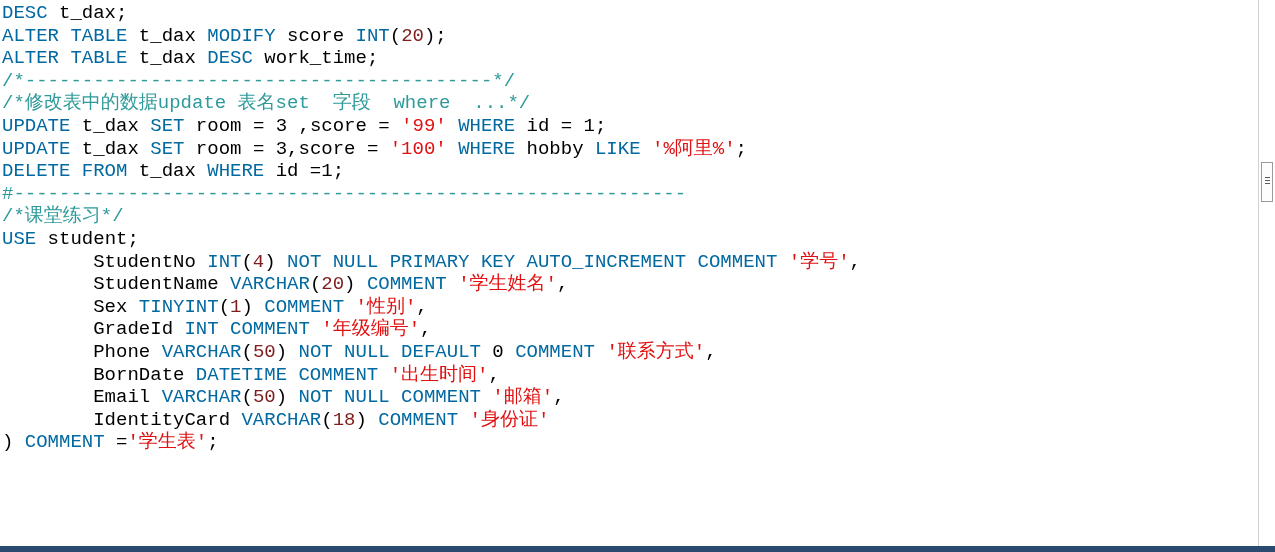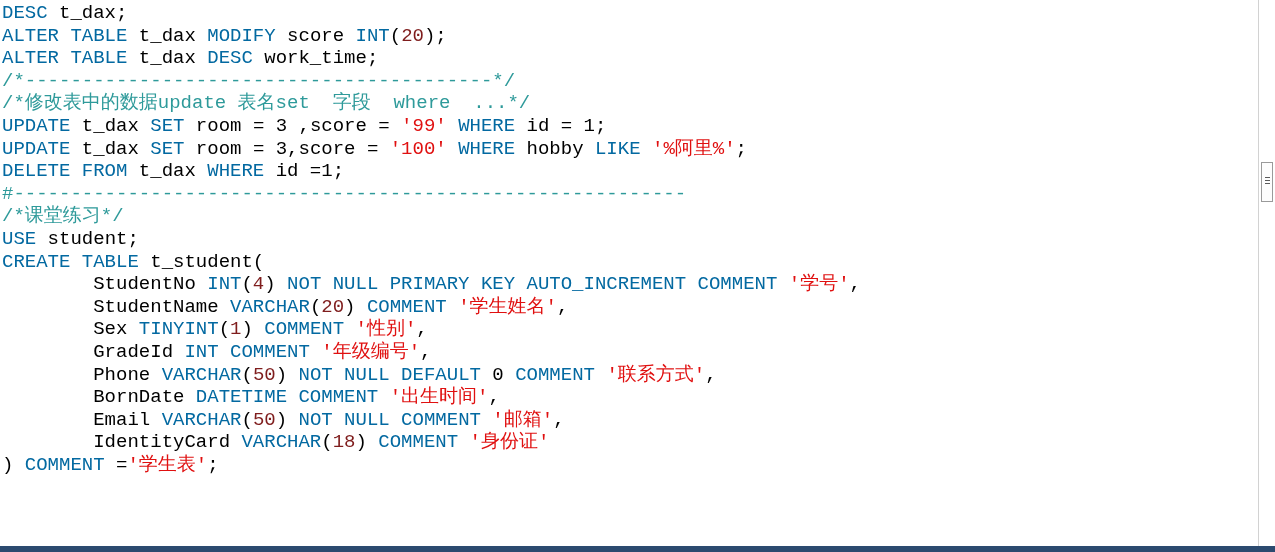--- a/index.html
+++ b/index.html
@@ -117,21 +117,20 @@
       <div class="code-line"><span class="tok-kw">ALTER TABLE</span><span class="tok-plain"> t_dax </span><span class="tok-kw">MODIFY</span><span class="tok-plain"> score </span><span class="tok-kw">INT</span><span class="tok-punct">(</span><span class="tok-num">20</span><span class="tok-punct">);</span></div>
       <div class="code-line"><span class="tok-kw">ALTER TABLE</span><span class="tok-plain"> t_dax </span><span class="tok-kw">DESC</span><span class="tok-plain"> work_time;</span></div>
       <div class="code-line"><span class="tok-comment">/*-----------------------------------------*/</span></div>
       <div class="code-line"><span class="tok-comment">/*修改表中的数据update 表名set  字段  where  ...*/</span></div>
       <div class="code-line"><span class="tok-kw">UPDATE</span><span class="tok-plain"> t_dax </span><span class="tok-kw">SET</span><span class="tok-plain"> room = 3 ,score = </span><span class="tok-str">'99'</span><span class="tok-plain"> </span><span class="tok-kw">WHERE</span><span class="tok-plain"> id = 1;</span></div>
       <div class="code-line"><span class="tok-kw">UPDATE</span><span class="tok-plain"> t_dax </span><span class="tok-kw">SET</span><span class="tok-plain"> room = 3,score = </span><span class="tok-str">'100'</span><span class="tok-plain"> </span><span class="tok-kw">WHERE</span><span class="tok-plain"> hobby </span><span class="tok-kw">LIKE</span><span class="tok-plain"> </span><span class="tok-str">'%阿里%'</span><span class="tok-plain">;</span></div>
       <div class="code-line"><span class="tok-kw">DELETE FROM</span><span class="tok-plain"> t_dax </span><span class="tok-kw">WHERE</span><span class="tok-plain"> id =1;</span></div>
       <div class="code-line"><span class="tok-comment">#-----------------------------------------------------------</span></div>
       <div class="code-line"><span class="tok-comment">/*课堂练习*/</span></div>
       <div class="code-line"><span class="tok-kw">USE</span><span class="tok-plain"> student;</span></div>
-      <div class="code-line"><span class="tok-kw">CREATE TABLE</span><span class="tok-plain"> t_student(</span></div>
       <div class="code-line"><span class="tok-plain">        StudentNo </span><span class="tok-kw">INT</span><span class="tok-punct">(</span><span class="tok-num">4</span><span class="tok-punct">) </span><span class="tok-kw">NOT NULL PRIMARY KEY AUTO_INCREMENT COMMENT</span><span class="tok-plain"> </span><span class="tok-str">'学号'</span><span class="tok-plain">,</span></div>
       <div class="code-line"><span class="tok-plain">        StudentName </span><span class="tok-kw">VARCHAR</span><span class="tok-punct">(</span><span class="tok-num">20</span><span class="tok-punct">) </span><span class="tok-kw">COMMENT</span><span class="tok-plain"> </span><span class="tok-str">'学生姓名'</span><span class="tok-plain">,</span></div>
       <div class="code-line"><span class="tok-plain">        Sex </span><span class="tok-kw">TINYINT</span><span class="tok-punct">(</span><span class="tok-num">1</span><span class="tok-punct">) </span><span class="tok-kw">COMMENT</span><span class="tok-plain"> </span><span class="tok-str">'性别'</span><span class="tok-plain">,</span></div>
       <div class="code-line"><span class="tok-plain">        GradeId </span><span class="tok-kw">INT COMMENT</span><span class="tok-plain"> </span><span class="tok-str">'年级编号'</span><span class="tok-plain">,</span></div>
       <div class="code-line"><span class="tok-plain">        Phone </span><span class="tok-kw">VARCHAR</span><span class="tok-punct">(</span><span class="tok-num">50</span><span class="tok-punct">) </span><span class="tok-kw">NOT NULL DEFAULT</span><span class="tok-plain"> 0 </span><span class="tok-kw">COMMENT</span><span class="tok-plain"> </span><span class="tok-str">'联系方式'</span><span class="tok-plain">,</span></div>
       <div class="code-line"><span class="tok-plain">        BornDate </span><span class="tok-kw">DATETIME COMMENT</span><span class="tok-plain"> </span><span class="tok-str">'出生时间'</span><span class="tok-plain">,</span></div>
       <div class="code-line"><span class="tok-plain">        Email </span><span class="tok-kw">VARCHAR</span><span class="tok-punct">(</span><span class="tok-num">50</span><span class="tok-punct">) </span><span class="tok-kw">NOT NULL COMMENT</span><span class="tok-plain"> </span><span class="tok-str">'邮箱'</span><span class="tok-plain">,</span></div>
       <div class="code-line"><span class="tok-plain">        IdentityCard </span><span class="tok-kw">VARCHAR</span><span class="tok-punct">(</span><span class="tok-num">18</span><span class="tok-punct">) </span><span class="tok-kw">COMMENT</span><span class="tok-plain"> </span><span class="tok-str">'身份证'</span></div>
       <div class="code-line"><span class="tok-plain">) </span><span class="tok-kw">COMMENT</span><span class="tok-plain"> =</span><span class="tok-str">'学生表'</span><span class="tok-plain">;</span></div>
     </div>

